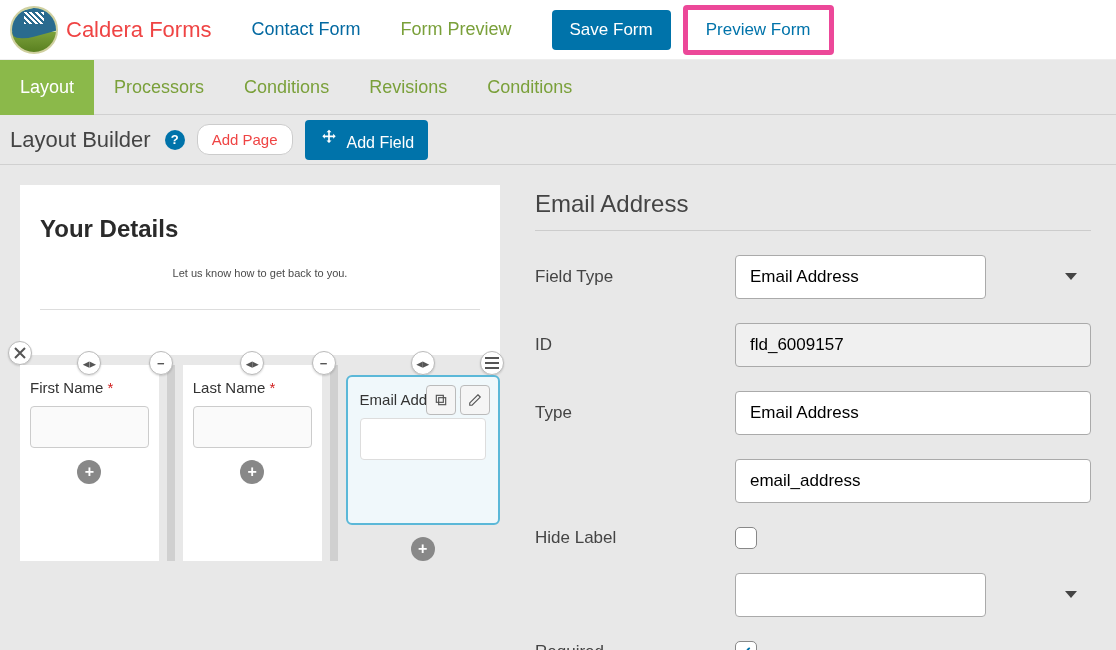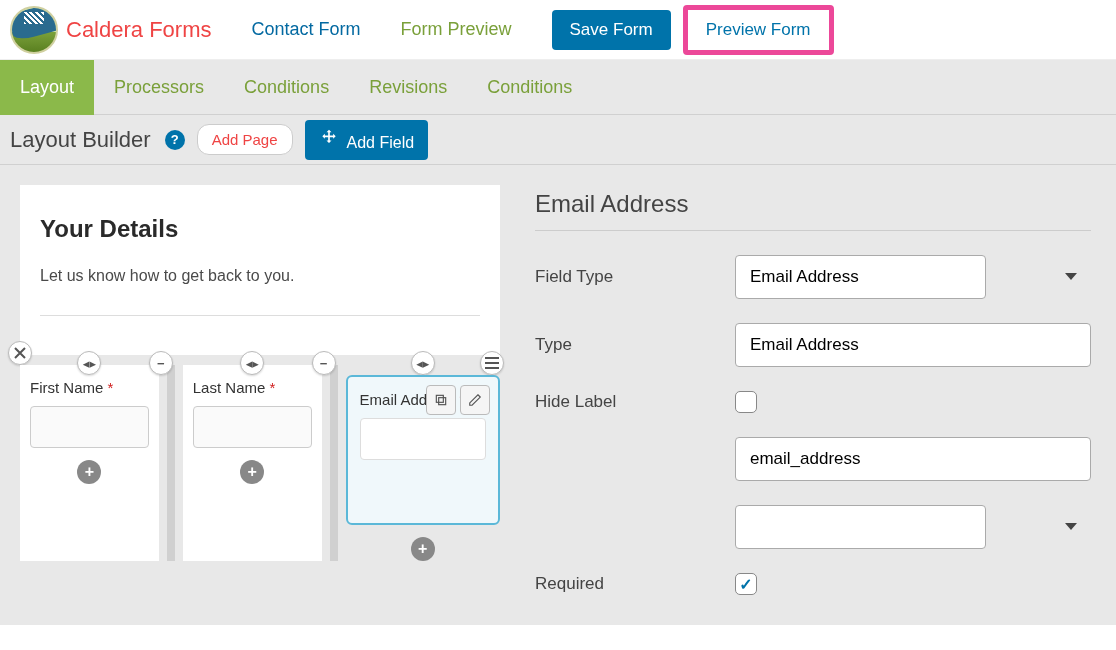--- a/index.html
+++ b/index.html
@@ -20,21 +20,21 @@
   .toolbar { background: #e8e8e8; display: flex; align-items: center; height: 50px; padding: 0 10px; gap: 12px; border-bottom: 1px solid #d0d0d0; }
   .toolbar-title { font-size: 22px; font-weight: 400; color: #444; margin-right: 2px; }
   .help-icon { width: 20px; height: 20px; border-radius: 50%; background: #0073aa; color: #fff; display: inline-flex; align-items: center; justify-content: center; font-size: 13px; font-weight: bold; }
   .btn-small { background: #fff; color: #ef4444; border: 1px solid #ccc; padding: 6px 14px; font-size: 15px; border-radius: 12px; cursor: pointer; }
   .btn-add-field { background: #0073aa; color: #fff; border: none; padding: 8px 14px; font-size: 16px; border-radius: 4px; cursor: pointer; display: flex; align-items: flex-end; gap: 8px; }
   .move-icon { width: 20px; height: 20px; display: inline-block; }
   .main { display: flex; background: #e8e8e8; min-height: 460px; }
   .left-pane { width: 500px; padding: 20px 0 0 20px; }
   .form-preview { background: #fff; padding: 30px 20px 10px 20px; min-height: 170px; position: relative; }
   .form-title { font-size: 24px; font-weight: 700; color: #2a2a2a; margin-bottom: 24px; }
-  .form-subtitle { font-size: 16px; color: #4a4a4a; margin-bottom: 30px; }
+  .form-subtitle { font-size: 11px; color: #4a4a4a; margin-bottom: 30px; text-align: center; }
   .hr { border: none; border-top: 1px solid #ddd; margin: 0 0 0 0; }
   .field-row { display: flex; gap: 8px; padding: 10px 0 0 0; position: relative; }
   .circ-btn { width: 24px; height: 24px; border-radius: 50%; background: #fff; border: 1px solid #bbb; display: flex; align-items: center; justify-content: center; cursor: pointer; font-size: 13px; color: #555; box-shadow: 0 1px 2px rgba(0,0,0,0.15); }
   .field-col { flex: 1; background: #fff; padding: 14px 10px 10px 10px; position: relative; min-height: 150px;}
   .col-divider { width: 8px; background: #d0d0d0; }
   .field-label { font-size: 15px; color: #333; margin-bottom: 10px; }
   .req { color: #d02020; }
   .field-input { width: 100%; height: 42px; border: 1px solid #ccc; border-radius: 4px; background: #fafafa; }
   .field-col.selected { border: 2px solid #5bb8d8; background: #f0f8fb; border-radius: 6px; padding: 14px 12px 14px 12px; }
   .field-col.selected .field-input { background: #fff; border-color:#ddd; }
@@ -188,34 +188,38 @@
     <div class="panel-title">Email Address</div>
     <hr class="panel-hr">
 
     <div class="prop-row">
       <div class="prop-label">Field Type</div>
       <div class="select-wrap">
         <input class="prop-input" readonly="" value="Email Address" style="">
       </div>
     </div>
 
+    <div class="prop-row">
+      <div class="prop-label">ID</div>
+      <input class="prop-input readonly" readonly="" value="fld_6009157" style="">
+    </div>
 
     <div class="prop-row">
       <div class="prop-label">Type</div>
       <input class="prop-input" value="Email Address" style="">
     </div>
 
     <div class="prop-row">
+      <div class="prop-label"></div>
+      <input class="prop-input" value="email_address" style="">
+    </div>
+
+    <div class="prop-row">
       <div class="prop-label">Hide Label</div>
       <div class="checkbox"></div>
-    </div>
-
-    <div class="prop-row">
-      <div class="prop-label"></div>
-      <input class="prop-input" value="email_address" style="">
     </div>
 
     <div class="prop-row">
       <div class="prop-label"></div>
       <div class="select-wrap">
         <input class="prop-input" value="" readonly="" style="">
       </div>
     </div>
 
     <div class="prop-row" style="margin-bottom:4px;">

